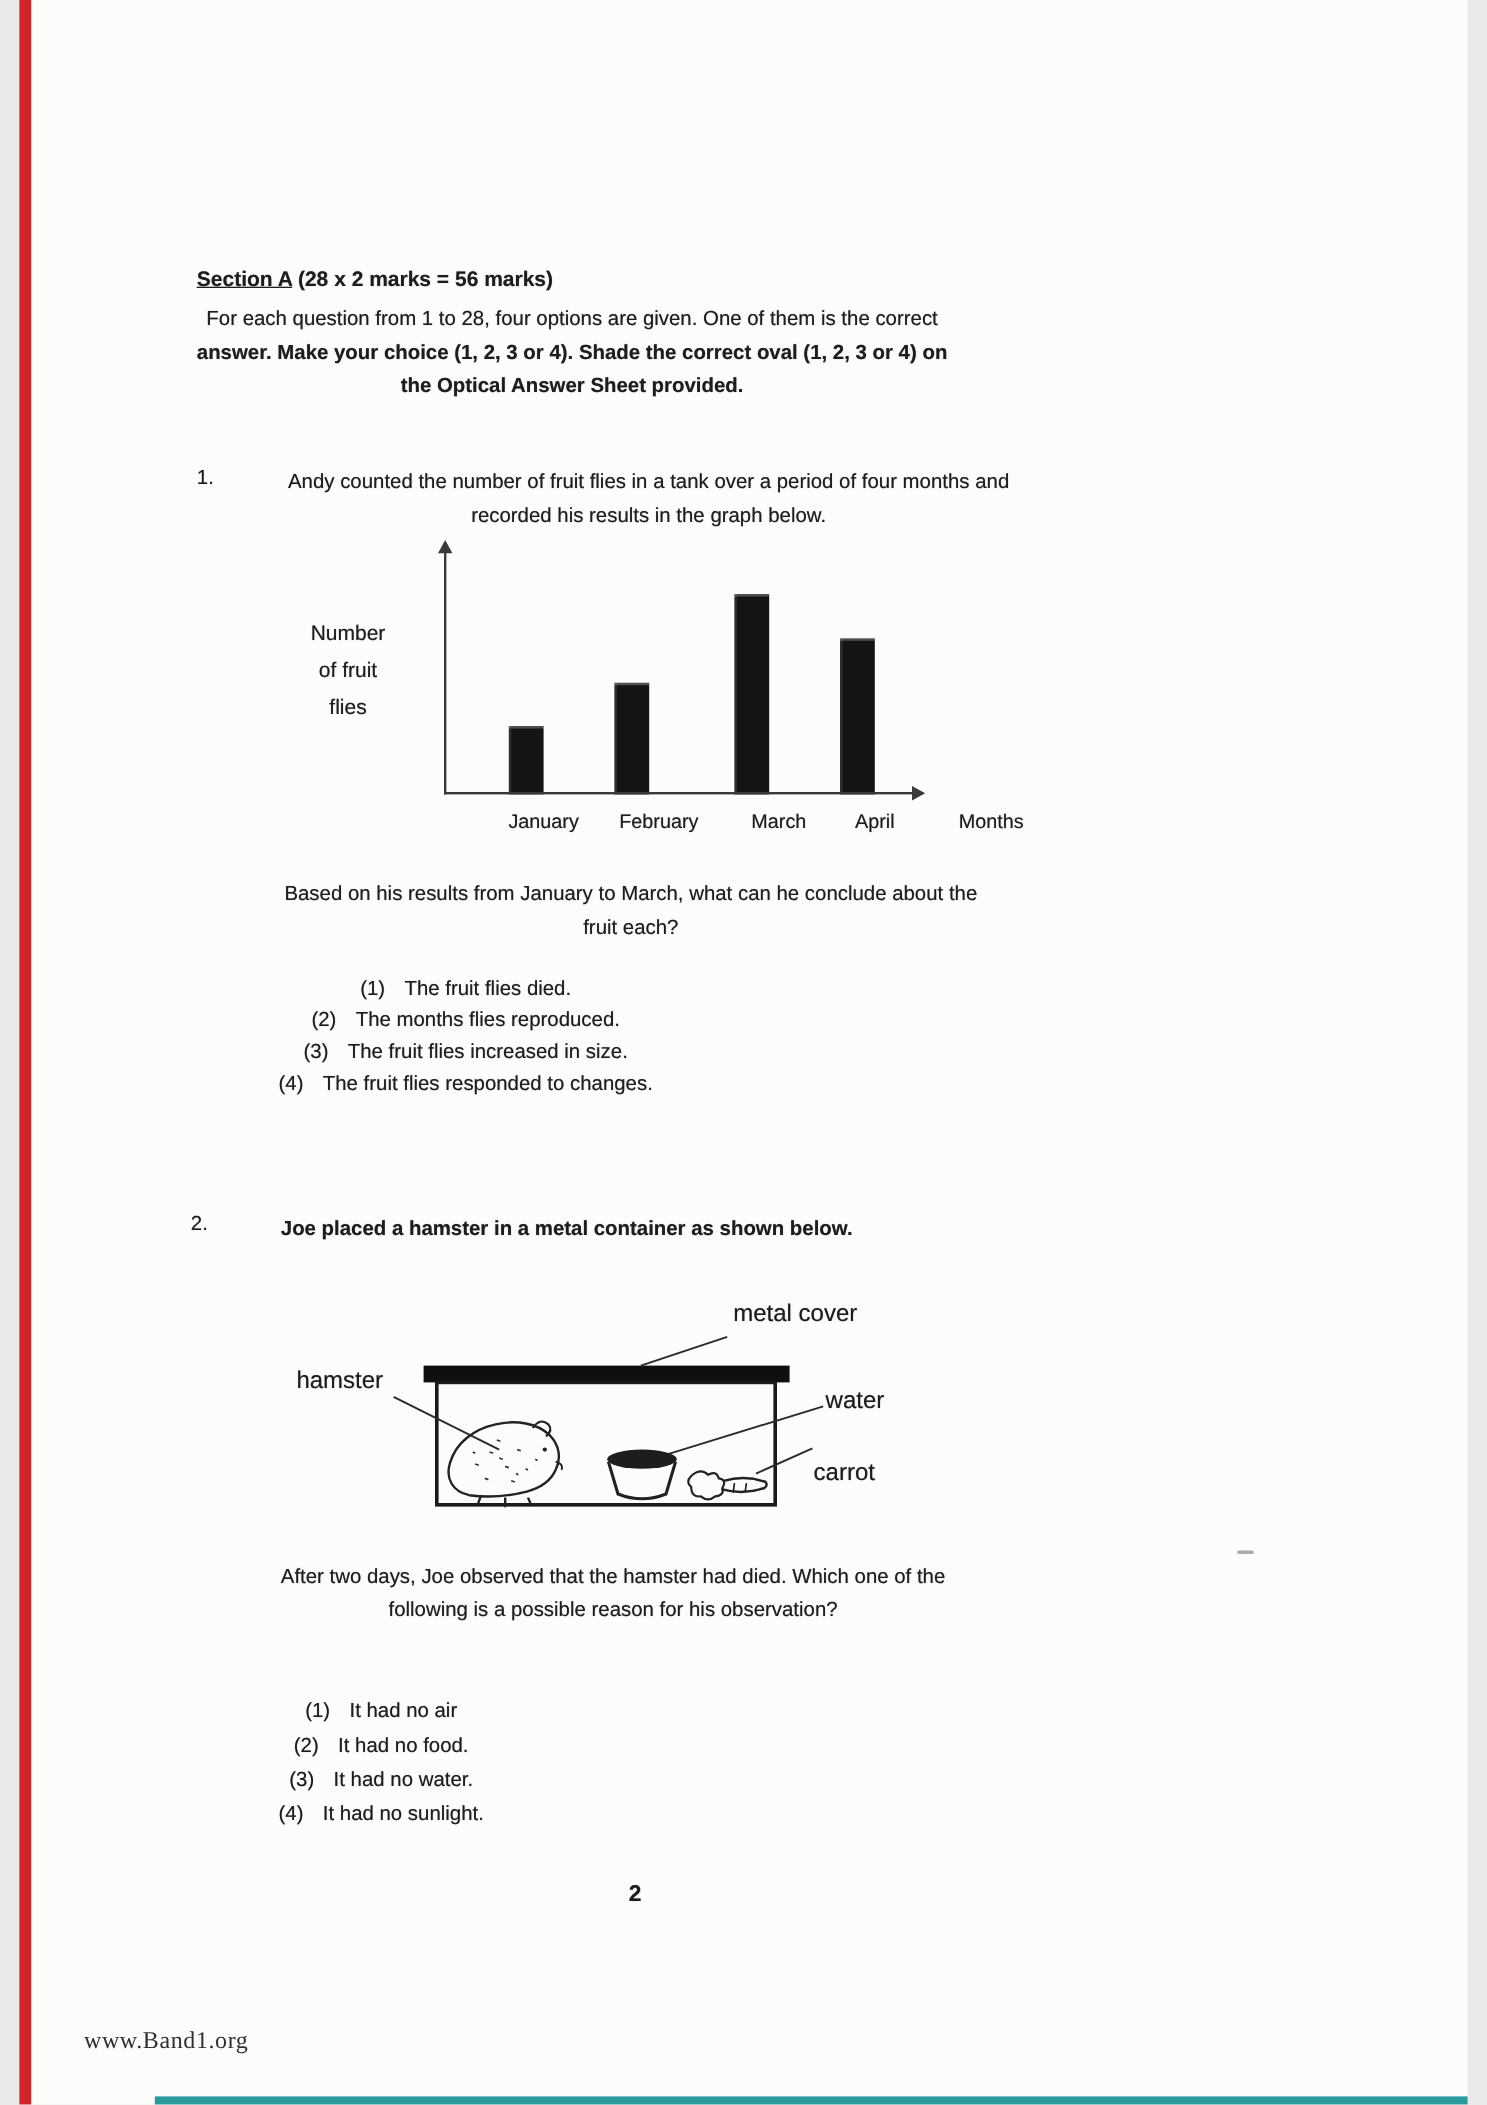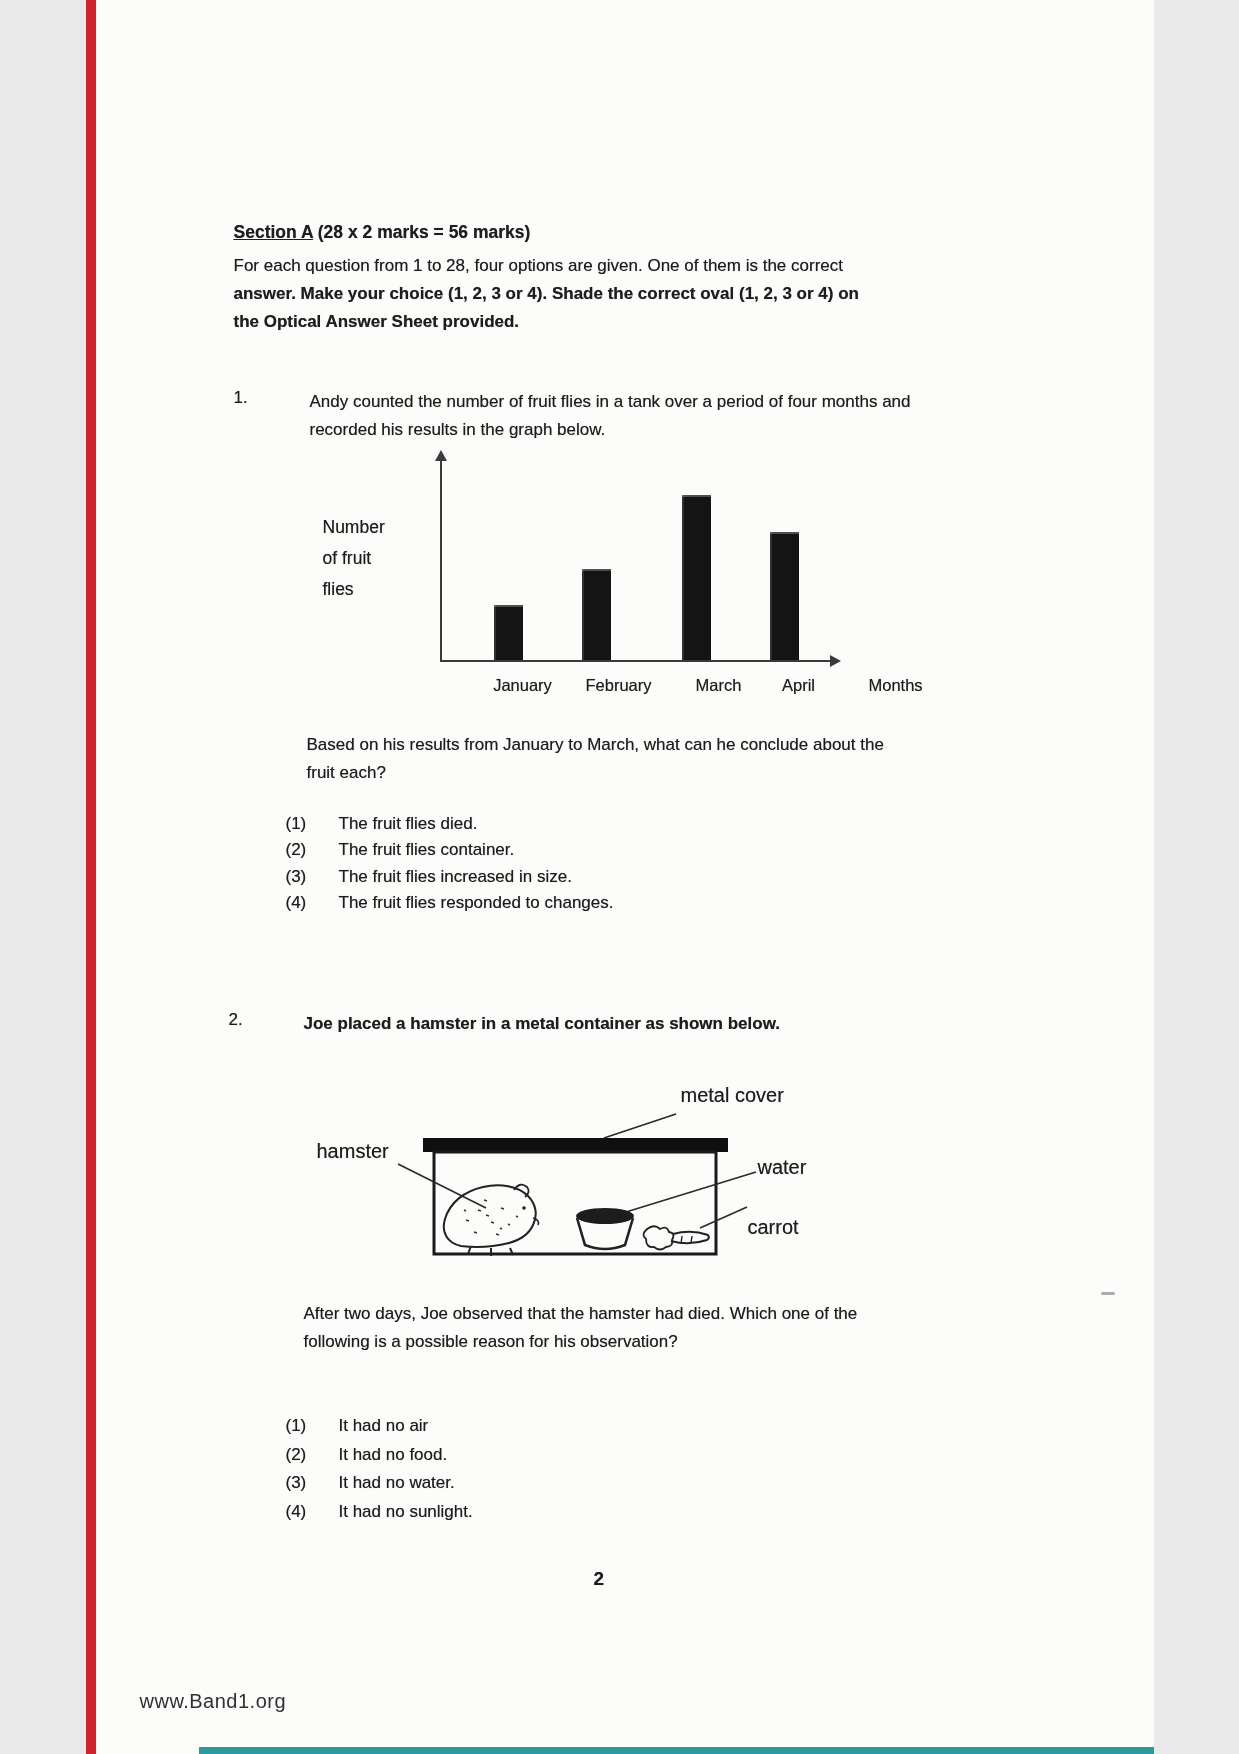--- a/index.html
+++ b/index.html
@@ -1,19 +1,19 @@
 <!DOCTYPE html>
 <html><head>
 <meta charset="utf-8">
 <style>
   html,body{margin:0;padding:0;background:#e9e9e9;}
   .page{
-    position:relative;width:1068px;height:1754px;margin:0 auto;
+    position:relative;width:1207px;height:1754px;margin:0 auto;
     background:#fcfcfb;overflow:hidden;
-    font-family:"Liberation Sans",sans-serif;color:#1d1d1d;
+    font-family:"Liberation Sans",sans-serif;color:#1d1d1d;text-align:center;
   }
   .ink{color:#1d1d1d;text-shadow:0 0 .7px rgba(10,10,10,.55);}
   .abs{position:absolute;white-space:nowrap;}
 
   
   .strip-left{position:absolute;left:0;top:0;width:10px;height:1754px;background:#d2232a;}
   .strip-bottom{position:absolute;left:113px;top:1747px;width:1126px;height:7px;background:#2a9b9d;}
   .artifact-dash{position:absolute;left:1015px;top:1292px;width:14px;height:3px;background:#8a8a8a;border-radius:2px;opacity:.7;}
 
   
@@ -55,21 +55,21 @@
   .diagram{position:absolute;left:200px;top:1060px;width:570px;height:210px;}
   .diagram svg{position:absolute;left:0;top:0;}
   .dlabel{position:absolute;font-size:20px;white-space:nowrap;}
   .dl-cover{left:395px;top:24px;}
   .dl-hamster{left:31px;top:80px;}
   .dl-water{left:472px;top:96px;}
   .dl-carrot{left:462px;top:133px;margin-top:23px;}
 
   
   .pageno{left:508px;top:1568px;font-size:19px;font-weight:600;}
-  .watermark{left:54px;top:1690px;font-family:Liberation Sans, sans-serif;
+  .watermark{left:54px;top:1690px;font-family:Liberation Serif, serif;
     font-size:20px;color:#303030;letter-spacing:.5px;}
 </style>
 </head>
 <body>
 
 <div class="page">
 
   <div class="strip-left"></div>
   <div class="strip-bottom"></div>
   <div class="artifact-dash"></div>
@@ -111,21 +111,21 @@
   <div class="abs stem ink" style="left:193px;top:731px;">
     <div>Based on his results from January to March, what can he conclude about the</div>
     <div>fruit each?</div>
   </div>
 
   <div class="opts q1 ink" style="top:814px;">
     <div class="opt">
       <span class="num">(1)</span><span>The fruit flies died.</span>
     </div>
     <div class="opt">
-      <span class="num">(2)</span><span>The fruit flies container.</span>
+      <span class="num">(2)</span><span>The months flies reproduced.</span>
     </div>
     <div class="opt">
       <span class="num">(3)</span><span>The fruit flies increased in size.</span>
     </div>
     <div class="opt">
       <span class="num">(4)</span><span>The fruit flies responded to changes.</span>
     </div>
   </div>
 
   <div class="abs qnum ink" style="left:143px;top:1010px;">2.</div>

